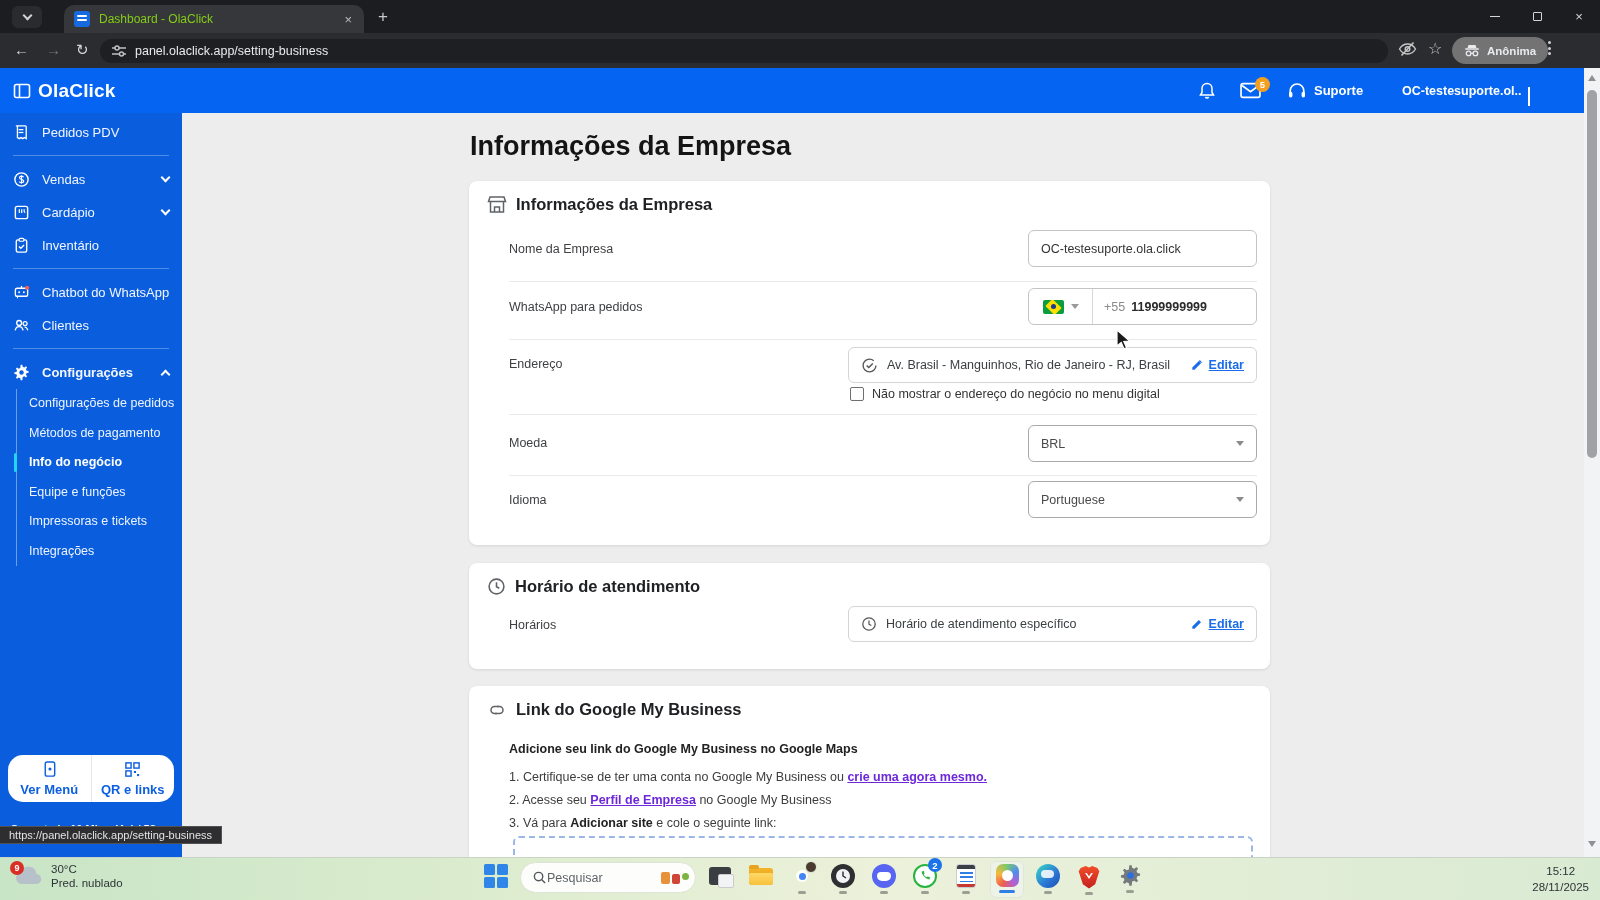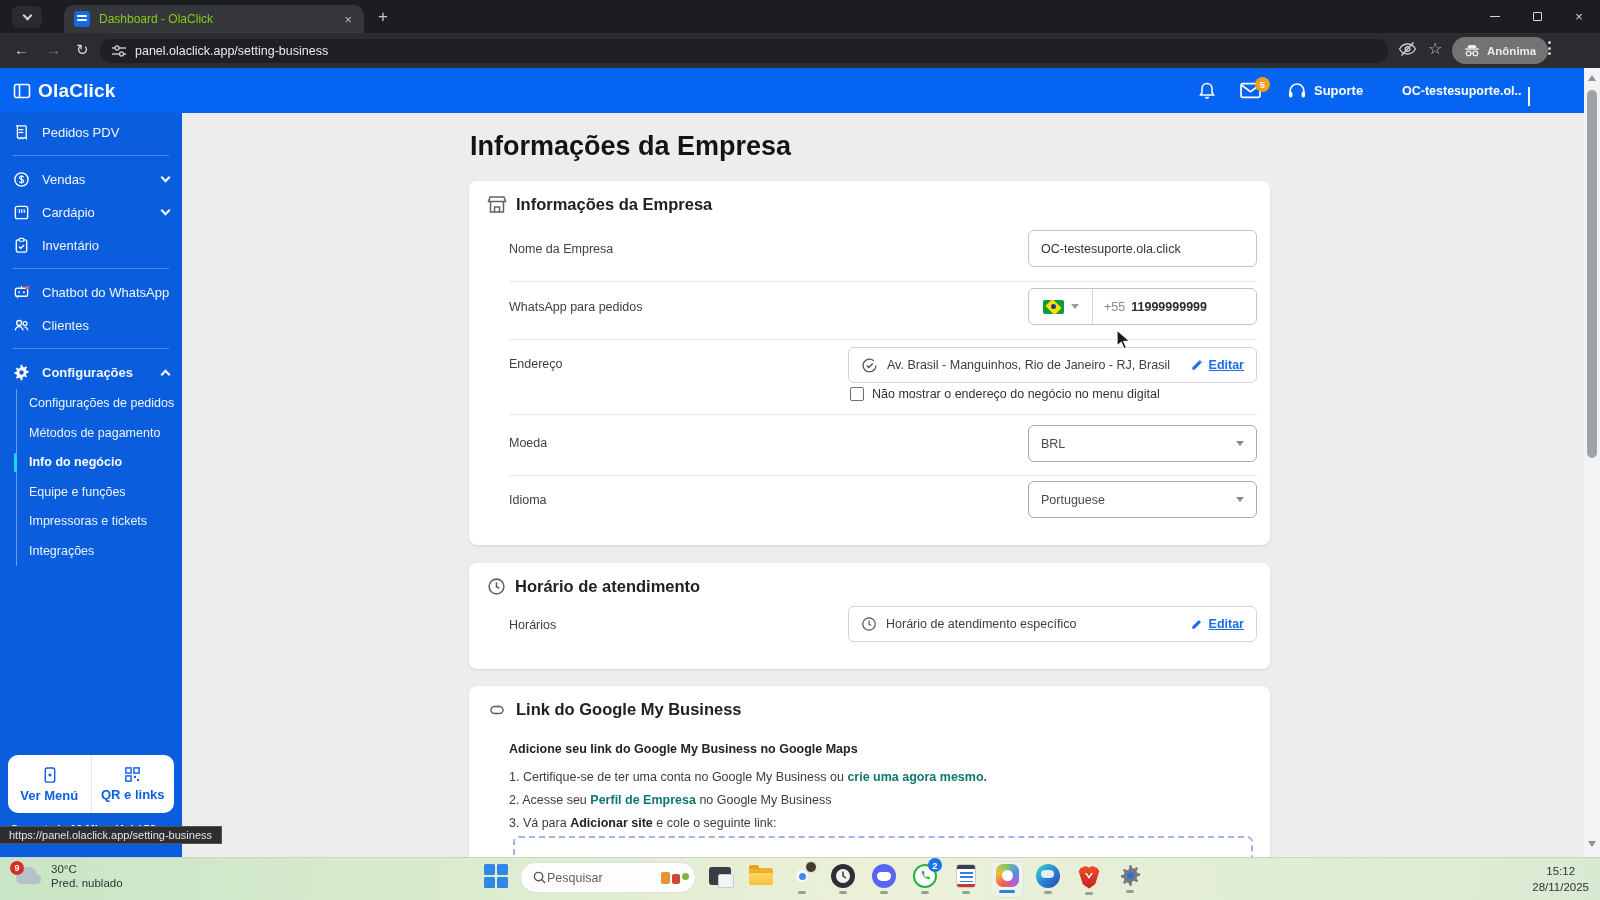--- a/index.html
+++ b/index.html
@@ -54,21 +54,21 @@
   
   .sidebar{position:absolute;left:0;top:113px;width:182px;height:744px;background:#0a5edd;color:#f2f6ff;padding-top:2.5px;}
   .sitem{display:flex;align-items:center;height:33px;padding:0 13px;gap:12px;font-size:13px;font-weight:500;}
   .sitem .lbl{flex:1;white-space:nowrap;overflow:hidden;}
   .sdiv{height:1px;background:rgba(255,255,255,.28);margin:6.5px 13px;}
   .sitem.bold{font-weight:700;}
   .ssub{margin-left:16px;border-left:1px solid rgba(255,255,255,.4);}
   .ssubitem{position:relative;display:flex;align-items:center;height:29.5px;padding-left:12px;font-size:12.5px;color:#eef4ff;}
   .ssubitem.active{font-weight:700;color:#fff;}
   .ssubitem.active::before{content:"";position:absolute;left:-3px;top:5px;width:3px;height:19px;background:#25d3f2;border-radius:2px;}
-  .sfooter{position:absolute;left:8px;top:642px;width:166px;height:58px;background:#fff;border-radius:10px;display:flex;overflow:hidden;}
+  .sfooter{position:absolute;left:8px;top:642px;width:166px;height:47px;background:#fff;border-radius:15px;display:flex;overflow:hidden;}
   .sfbtn{flex:1;display:flex;flex-direction:column;align-items:center;justify-content:center;gap:4px;color:#0b5fe0;
     font-size:13px;font-weight:700;}
   .sfbtn + .sfbtn{border-left:1px solid #e8e8e8;}
   .conn{position:absolute;left:0;top:710px;width:182px;text-align:center;font-size:11px;font-weight:700;color:#ffffff;}
 
   
   .content{position:absolute;left:182px;top:113px;width:1402px;height:744px;background:#ededee;overflow:hidden;}
   .pagetitle{position:absolute;left:288px;top:18px;font-size:27px;font-weight:700;color:#141414;}
   .card{position:absolute;left:287px;width:801px;background:#fff;border-radius:8px;box-shadow:0 1px 3px rgba(0,0,0,.1);}
   .card-head{position:absolute;left:18px;top:14px;display:flex;align-items:center;gap:9px;font-size:16.5px;font-weight:700;color:#202124;}
@@ -87,21 +87,21 @@
   .phonecell{flex:1;display:flex;align-items:center;gap:6px;padding-left:11px;font-size:12.5px;}
   .dial{color:#8a8a8a;}
   .num{color:#2b2b2b;font-weight:600;}
   .addrbox{position:absolute;left:379px;right:13px;height:36px;border:1px solid #d4d4d4;border-radius:6px;background:#fff;
     display:flex;align-items:center;gap:9px;padding:0 12px;font-size:12.5px;color:#3c4043;}
   .editlink{margin-left:auto;display:flex;align-items:center;gap:6px;color:#1a6ce8;font-size:12.5px;font-weight:700;text-decoration:underline;}
   .cbrow{position:absolute;left:381px;display:flex;align-items:center;gap:8px;font-size:12.5px;color:#333;}
   .cb{width:14px;height:14px;border:1.5px solid #6f6f6f;border-radius:2px;background:#fff;flex:none;}
   .gmb-sub{position:absolute;left:40px;font-size:12.5px;font-weight:700;color:#222;}
   .gmb-step{position:absolute;left:40px;font-size:12.5px;color:#3c3c3c;}
-  .gmb-step .lnk{color:#0f766e;font-weight:700;}
+  .gmb-step .lnk{color:#6d28d9;font-weight:700;text-decoration:underline;}
   .gmb-step b{color:#222;}
   .dashedbox{position:absolute;left:44px;right:17px;top:150px;height:38px;border:2px dashed #9cb7e6;border-radius:6px;background:#fff;}
 
   
   .vscroll{position:absolute;left:1584px;top:68px;width:16px;height:789px;background:#f2f3f4;}
   .varrow{position:absolute;left:4px;width:0;height:0;border-left:4px solid transparent;border-right:4px solid transparent;}
   .vup{top:7px;border-bottom:6px solid #8e9094;}
   .vdn{bottom:10px;border-top:6px solid #8e9094;}
   .vthumb{position:absolute;left:3px;top:22px;width:10px;height:368px;border-radius:5px;background:#9fa3a6;}
 

